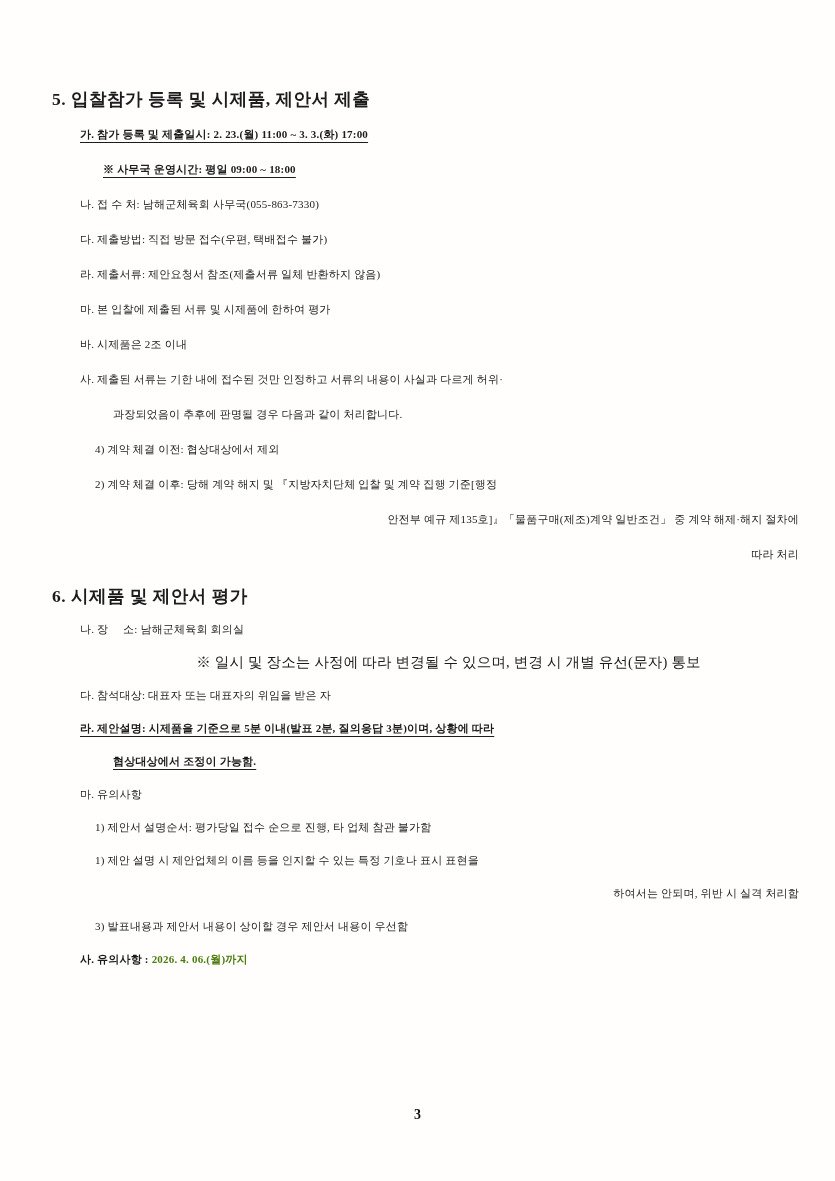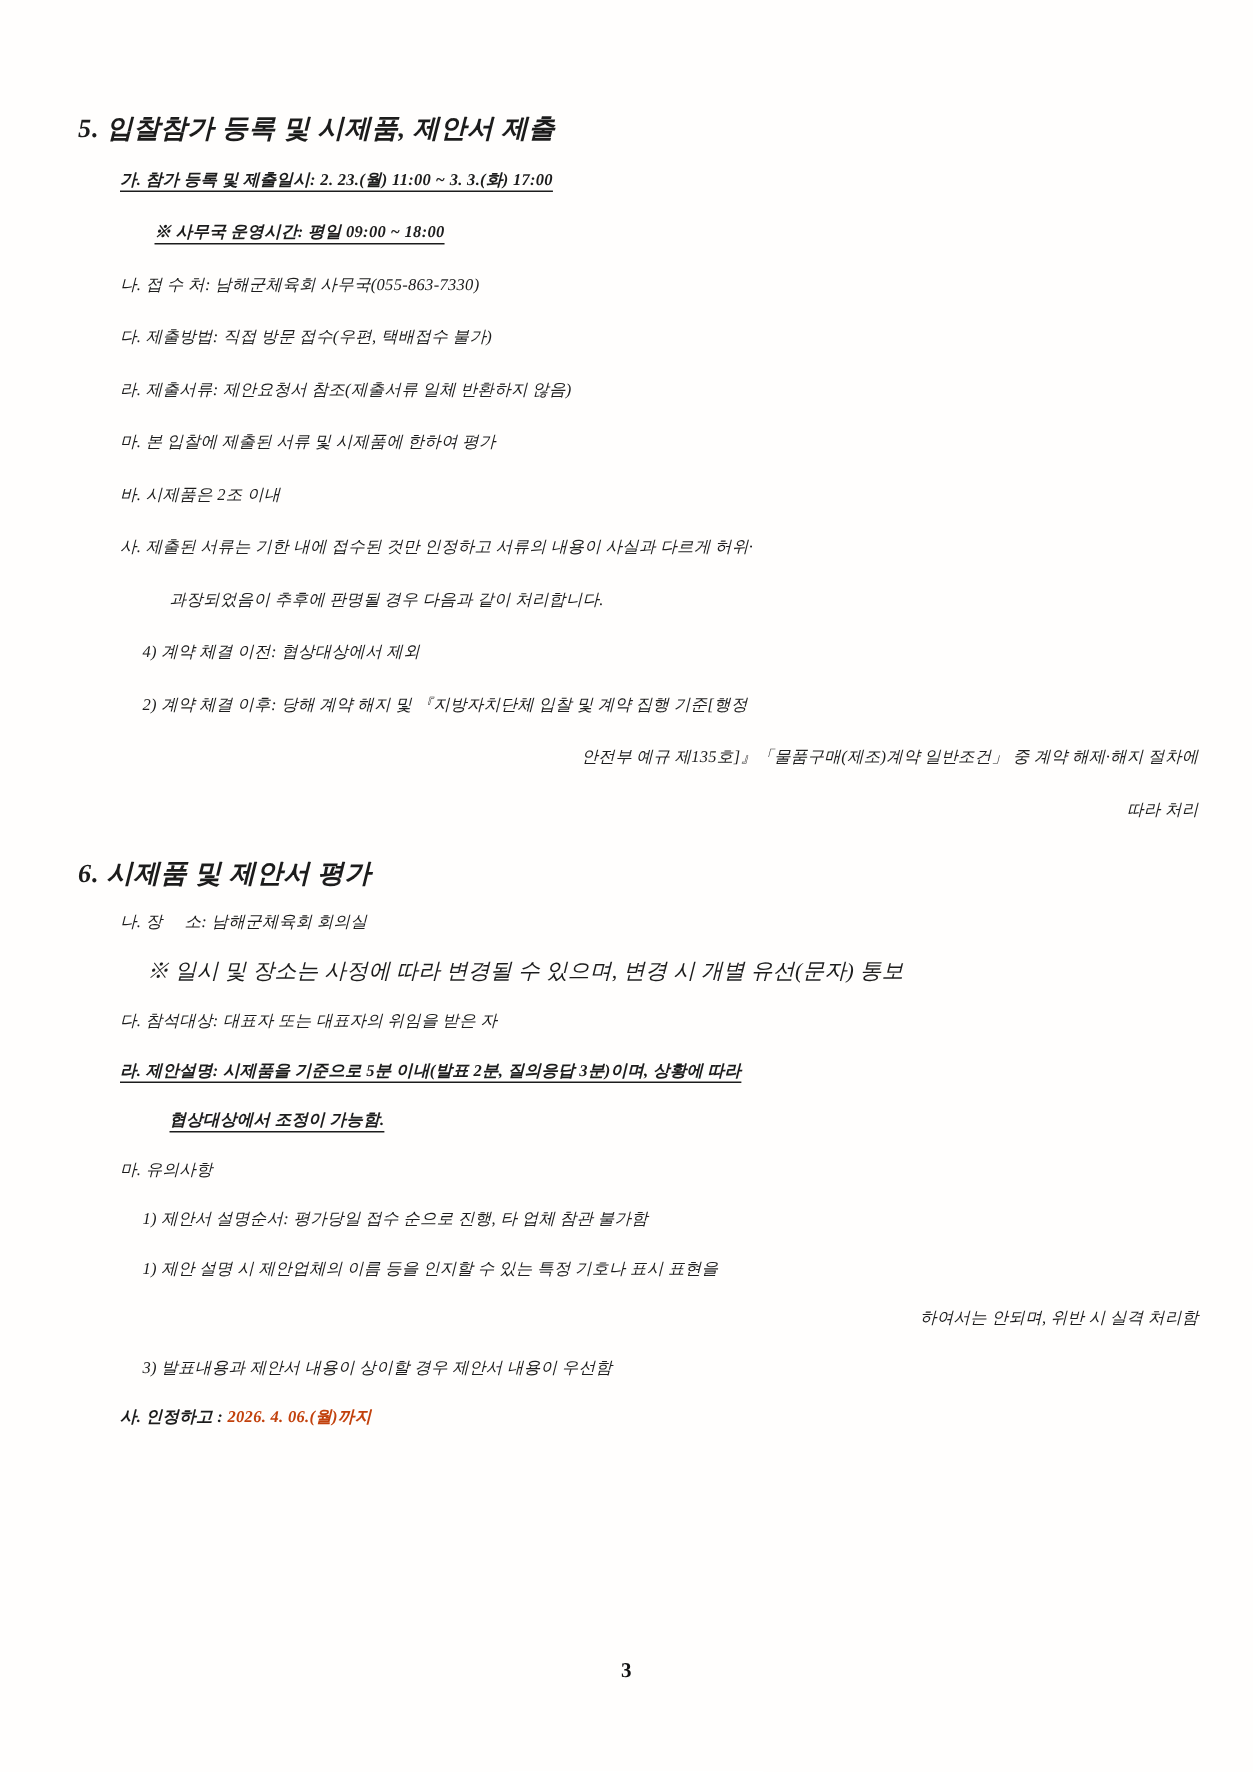--- a/index.html
+++ b/index.html
@@ -11,24 +11,23 @@
     position: relative;
     width: 835px;
     height: 1181px;
     background: #fffefd;
     font-family: "Liberation Serif", "DejaVu Serif", serif;
     color: #1c1c1c;
     overflow: hidden;
   }
   .content {
     position: absolute;
-    top: 68px;
+    top: 82px;
     left: 52px;
     right: 36px;
-    font-style: italic;
   }
   .line {
     font-size: 11px;
     line-height: 35px;
     white-space: pre-wrap;
     letter-spacing: 0.2px;
   }
   .heading {
     font-size: 17.5px;
     font-weight: bold;
@@ -42,21 +41,21 @@
   }
   
   .ind-item     { padding-left: 28px; }   
   .ind-note5    { padding-left: 51px; }   
   .ind-note6    { padding-left: 46px; }   
   .ind-sub      { padding-left: 43px; }   
   .ind-itemcont { padding-left: 61px; }   
   .ind-subcont  { padding-left: 75px; text-align: right; }   
   .section6 { margin-top: 8px; }
   .section6 .line { line-height: 33px; }
-  .note-small { font-size: 14.5px; }
+  .note-small { font-size: 14.5px; text-align: center; }
   .page-number {
     position: absolute;
     bottom: 58px;
     left: 0;
     width: 100%;
     text-align: center;
     font-size: 14px;
     font-weight: bold;
     font-family: "Liberation Serif", "DejaVu Serif", serif;
     color: #111111;
@@ -90,19 +89,19 @@
       <div class="line ind-item">나. 장     소: 남해군체육회 회의실</div>
       <div class="line ind-note6 note-small">※ 일시 및 장소는 사정에 따라 변경될 수 있으며, 변경 시 개별 유선(문자) 통보</div>
       <div class="line ind-item">다. 참석대상: 대표자 또는 대표자의 위임을 받은 자</div>
       <div class="line ind-item bold ul">라. 제안설명: 시제품을 기준으로 5분 이내(발표 2분, 질의응답 3분)이며, 상황에 따라</div>
       <div class="line ind-itemcont"><span class="bold ul">협상대상에서 조정이 가능함.</span></div>
       <div class="line ind-item">마. 유의사항</div>
       <div class="line ind-sub">1) 제안서 설명순서: 평가당일 접수 순으로 진행, 타 업체 참관 불가함</div>
       <div class="line ind-sub">1) 제안 설명 시 제안업체의 이름 등을 인지할 수 있는 특정 기호나 표시 표현을</div>
       <div class="line ind-subcont">하여서는 안되며, 위반 시 실격 처리함</div>
       <div class="line ind-sub">3) 발표내용과 제안서 내용이 상이할 경우 제안서 내용이 우선함</div>
-      <div class="line ind-item bold"><span>사. 인정하고 : </span><span class="blue-date" style="color: #c2410c;">2026. 4. 06.(월)까지</span></div>
+      <div class="line ind-item bold"><span>사. 유의사항 : </span><span class="blue-date" style="color: #4d7c0f;">2026. 4. 06.(월)까지</span></div>
     </section>
 
   </div>
 
   <div class="page-number">3</div>
 </div>
 
 </body></html>

